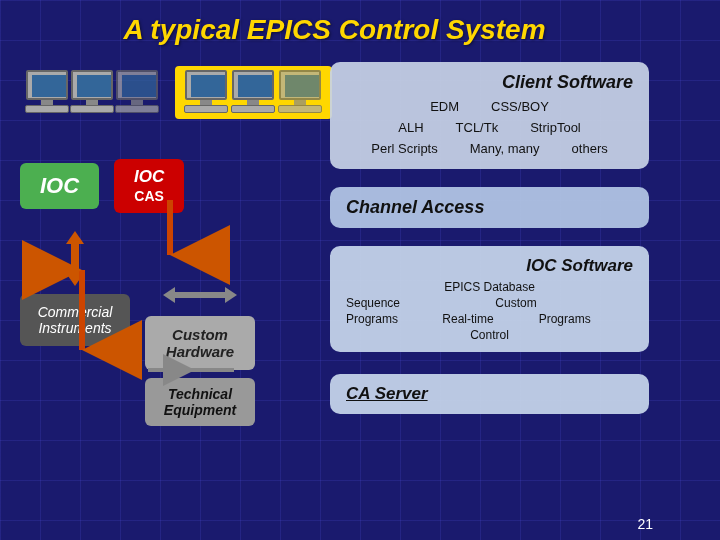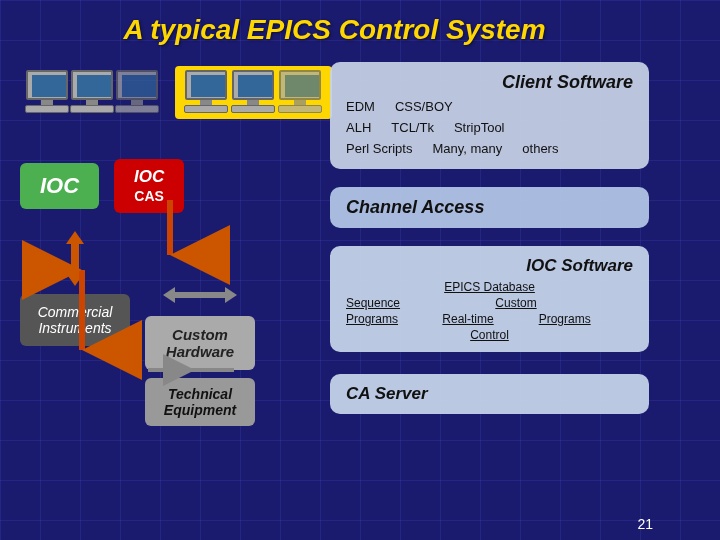--- a/index.html
+++ b/index.html
@@ -222,22 +222,22 @@
     }
 
     .callout-content {
       font-size: 13px;
       color: #111;
       line-height: 1.6;
     }
 
     .callout-row {
       display: flex;
-      gap: 20px;
-      justify-content: flex-start;
+      gap: 32px;
+      justify-content: center;
     }
 
     .callout.channel-access {
       background: rgba(180, 200, 230, 0.92);
       display: inline-block;
       margin-top: 0;
     }
 
     .channel-access-title {
       font-size: 18px;
@@ -259,34 +259,34 @@
       color: #111;
       margin-bottom: 4px;
     }
 
     .ioc-content-grid {
       display: grid;
       grid-template-columns: 1fr 1fr 1fr;
       gap: 2px 2px;
       font-size: 12px;
       color: #111;
-      text-decoration: underline;
     }
 
     .callout.ca-server {
       background: rgba(200, 215, 235, 0.92);
       margin-top: 8px;
       display: inline-block;
     }
 
     .ca-server-title {
       font-size: 17px;
       font-style: italic;
       font-weight: bold;
       color: #111;
+      text-decoration: underline;
     }
 
     .ca-server-sub {
       font-size: 13px;
       color: #111;
     }
 
     
     .page-num {
       position: absolute;

